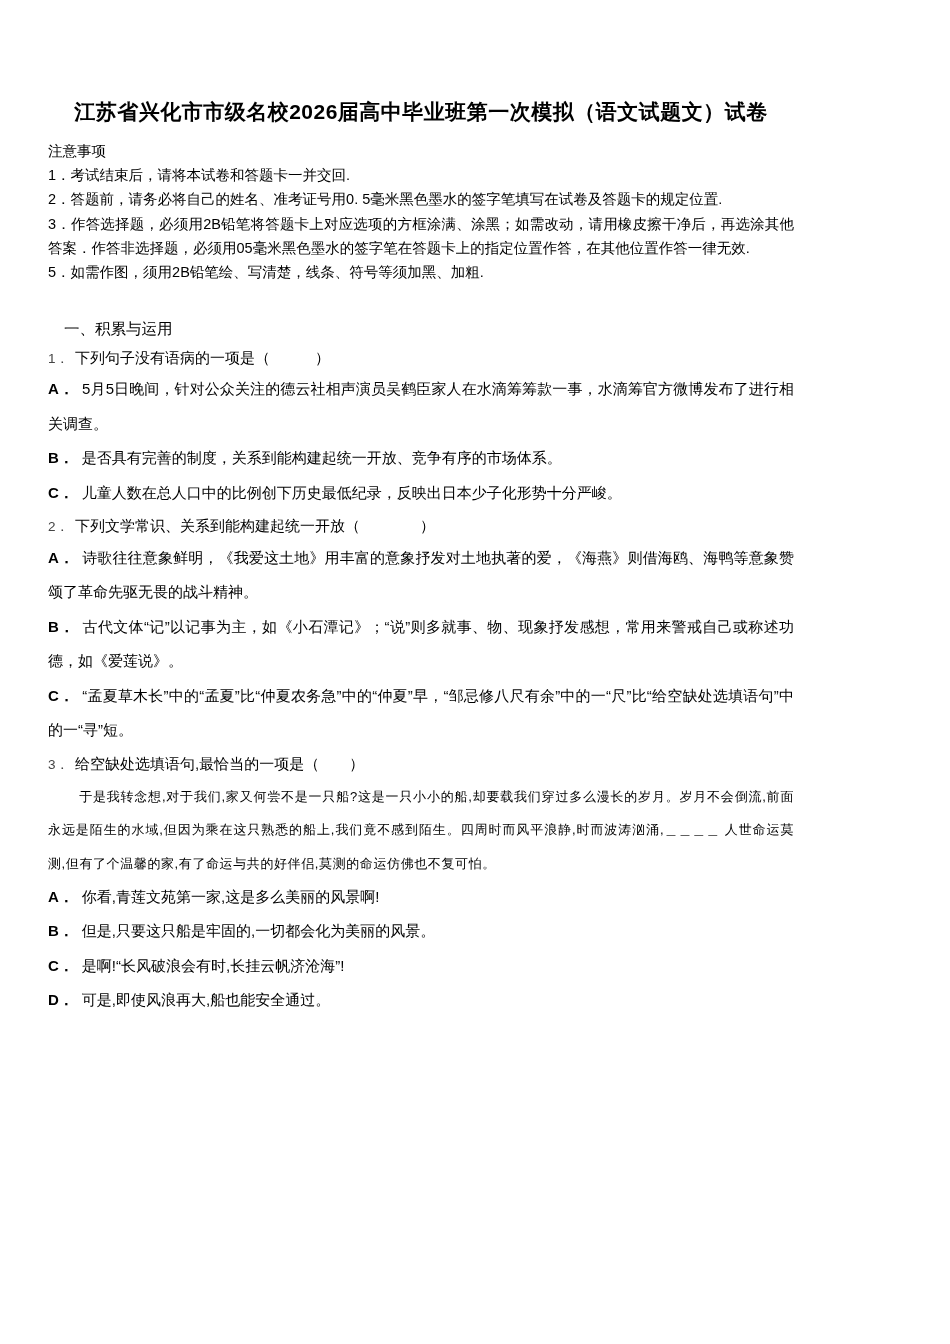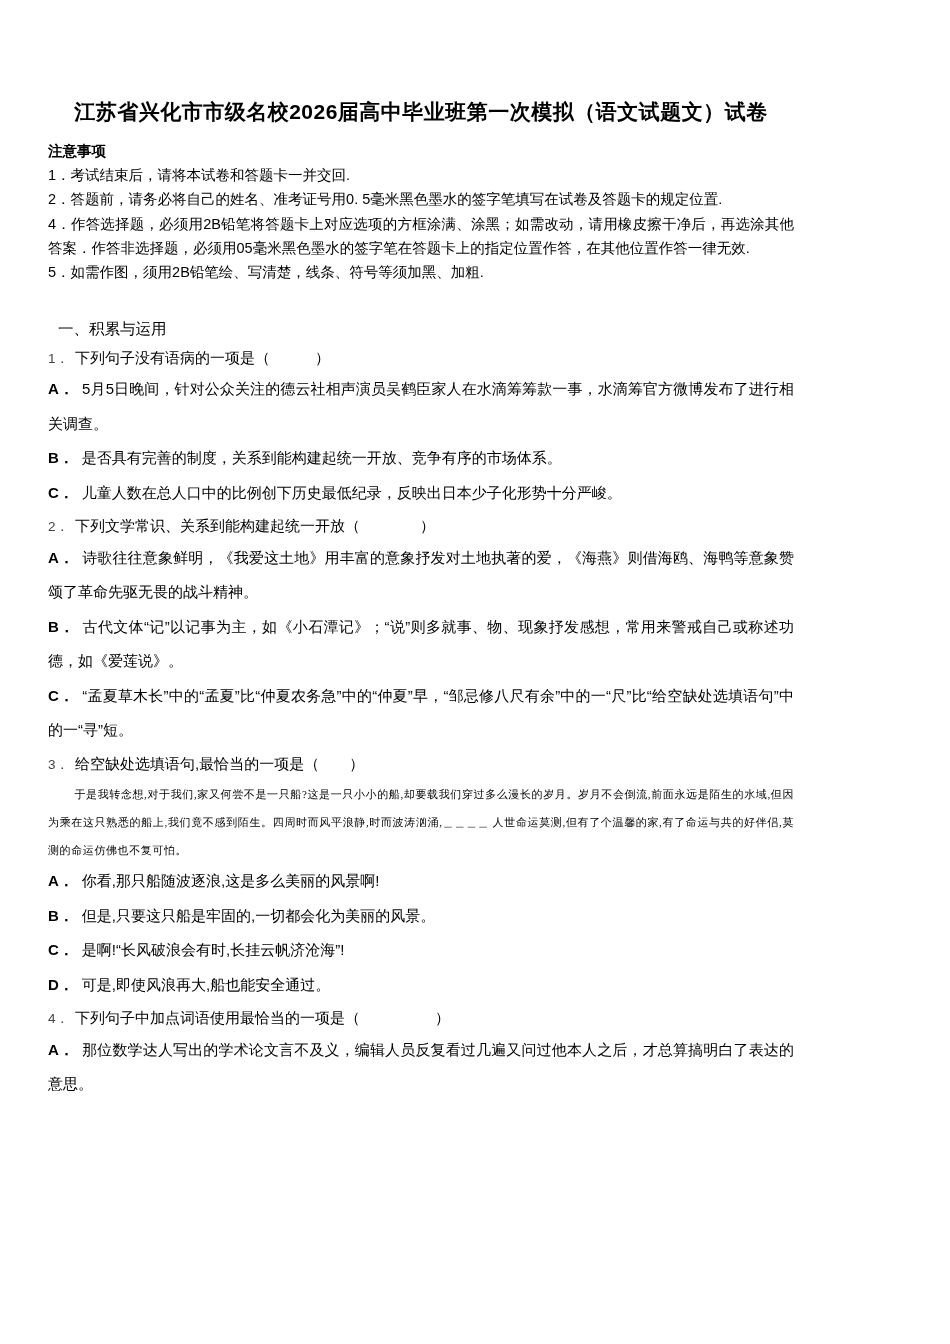--- a/index.html
+++ b/index.html
@@ -18,55 +18,54 @@
   }
   .doc-title {
     font-size: 21px;
     font-weight: bold;
     text-align: center;
     margin: 0 0 16px 0;
     letter-spacing: 0.5px;
   }
   .notice-heading {
     font-size: 14.5px;
-    font-weight: bold;
+    font-weight: normal;
     margin: 0 0 2px 0;
   }
   .notice-item {
     font-size: 14.5px;
     line-height: 1.68;
     margin: 0;
     text-align: justify;
   }
   .section-heading {
     font-size: 15.5px;
     font-weight: normal;
-    margin: 34px 0 4px 10px;
+    margin: 34px 0 4px 16px;
   }
   .question {
     margin: 0 0 2px 0;
   }
   .q-stem {
     font-size: 15px;
     line-height: 1.9;
     margin: 0;
   }
   .q-number {
     font-size: 13.5px;
     color: #444444;
     margin-right: 6px;
   }
   .q-passage {
-    font-size: 11px;
+    font-size: 13px;
     line-height: 2.55;
     margin: 2px 0 0 0;
     text-align: justify;
     text-indent: 2.4em;
     letter-spacing: 0.6px;
-    font-family: Liberation Serif, serif;
   }
   .option {
     font-size: 15px;
     line-height: 2.3;
     margin: 0;
     text-align: justify;
   }
   .option-letter {
     font-weight: bold;
     margin-right: 8px;
@@ -76,21 +75,21 @@
 <body>
 
 <div class="page">
 
   <h1 class="doc-title">江苏省兴化市市级名校2026届高中毕业班第一次模拟（语文试题文）试卷</h1>
 
   <div>
     <div class="notice-heading">注意事项</div>
     <p class="notice-item">1．考试结束后，请将本试卷和答题卡一并交回.</p>
     <p class="notice-item">2．答题前，请务必将自己的姓名、准考证号用0. 5毫米黑色墨水的签字笔填写在试卷及答题卡的规定位置.</p>
-    <p class="notice-item">4．作答选择题，必须用2B铅笔将答题卡上对应选项的方框涂满、涂黑；如需改动，请用橡皮擦干净后，再选涂其他答案．作答非选择题，必须用05毫米黑色墨水的签字笔在答题卡上的指定位置作答，在其他位置作答一律无效.</p>
+    <p class="notice-item">3．作答选择题，必须用2B铅笔将答题卡上对应选项的方框涂满、涂黑；如需改动，请用橡皮擦干净后，再选涂其他答案．作答非选择题，必须用05毫米黑色墨水的签字笔在答题卡上的指定位置作答，在其他位置作答一律无效.</p>
     <p class="notice-item">5．如需作图，须用2B铅笔绘、写清楚，线条、符号等须加黑、加粗.</p>
   </div>
 
   <div class="section-heading">一、积累与运用</div>
 
   <div class="question">
     <p class="q-stem"><span class="q-number">1．</span><span>下列句子没有语病的一项是（　　　）</span></p>
     <p class="option"><span class="option-letter">A．</span><span>5月5日晚间，针对公众关注的德云社相声演员吴鹤臣家人在水滴筹筹款一事，水滴筹官方微博发布了进行相关调查。</span></p>
     <p class="option"><span class="option-letter">B．</span><span>是否具有完善的制度，关系到能构建起统一开放、竞争有序的市场体系。</span></p>
     <p class="option"><span class="option-letter">C．</span><span>儿童人数在总人口中的比例创下历史最低纪录，反映出日本少子化形势十分严峻。</span></p>
@@ -99,24 +98,20 @@
   <div class="question">
     <p class="q-stem"><span class="q-number">2．</span><span>下列文学常识、关系到能构建起统一开放（　　　　）</span></p>
     <p class="option"><span class="option-letter">A．</span><span>诗歌往往意象鲜明，《我爱这土地》用丰富的意象抒发对土地执著的爱，《海燕》则借海鸥、海鸭等意象赞颂了革命先驱无畏的战斗精神。</span></p>
     <p class="option"><span class="option-letter">B．</span><span>古代文体“记”以记事为主，如《小石潭记》；“说”则多就事、物、现象抒发感想，常用来警戒自己或称述功德，如《爱莲说》。</span></p>
     <p class="option"><span class="option-letter">C．</span><span>“孟夏草木长”中的“孟夏”比“仲夏农务急”中的“仲夏”早，“邹忌修八尺有余”中的一“尺”比“给空缺处选填语句”中的一“寻”短。</span></p>
   </div>
 
   <div class="question">
     <p class="q-stem"><span class="q-number">3．</span><span>给空缺处选填语句,最恰当的一项是（　　）</span></p>
     <p class="q-passage">于是我转念想,对于我们,家又何尝不是一只船?这是一只小小的船,却要载我们穿过多么漫长的岁月。岁月不会倒流,前面永远是陌生的水域,但因为乘在这只熟悉的船上,我们竟不感到陌生。四周时而风平浪静,时而波涛汹涌,＿＿＿＿ 人世命运莫测,但有了个温馨的家,有了命运与共的好伴侣,莫测的命运仿佛也不复可怕。</p>
-    <p class="option"><span class="option-letter">A．</span><span>你看,那只船随波逐浪,这是多么美丽的风景啊!</span></p>
+    <p class="option"><span class="option-letter">A．</span><span>你看,青莲文苑第一家,这是多么美丽的风景啊!</span></p>
     <p class="option"><span class="option-letter">B．</span><span>但是,只要这只船是牢固的,一切都会化为美丽的风景。</span></p>
     <p class="option"><span class="option-letter">C．</span><span>是啊!“长风破浪会有时,长挂云帆济沧海”!</span></p>
     <p class="option"><span class="option-letter">D．</span><span>可是,即使风浪再大,船也能安全通过。</span></p>
   </div>
 
-  <div class="question">
-    <p class="q-stem"><span class="q-number">4．</span><span>下列句子中加点词语使用最恰当的一项是（　　　　　）</span></p>
-    <p class="option"><span class="option-letter">A．</span><span>那位数学达人写出的学术论文言不及义，编辑人员反复看过几遍又问过他本人之后，才总算搞明白了表达的意思。</span></p>
-  </div>
 
 </div>
 
 </body></html>

